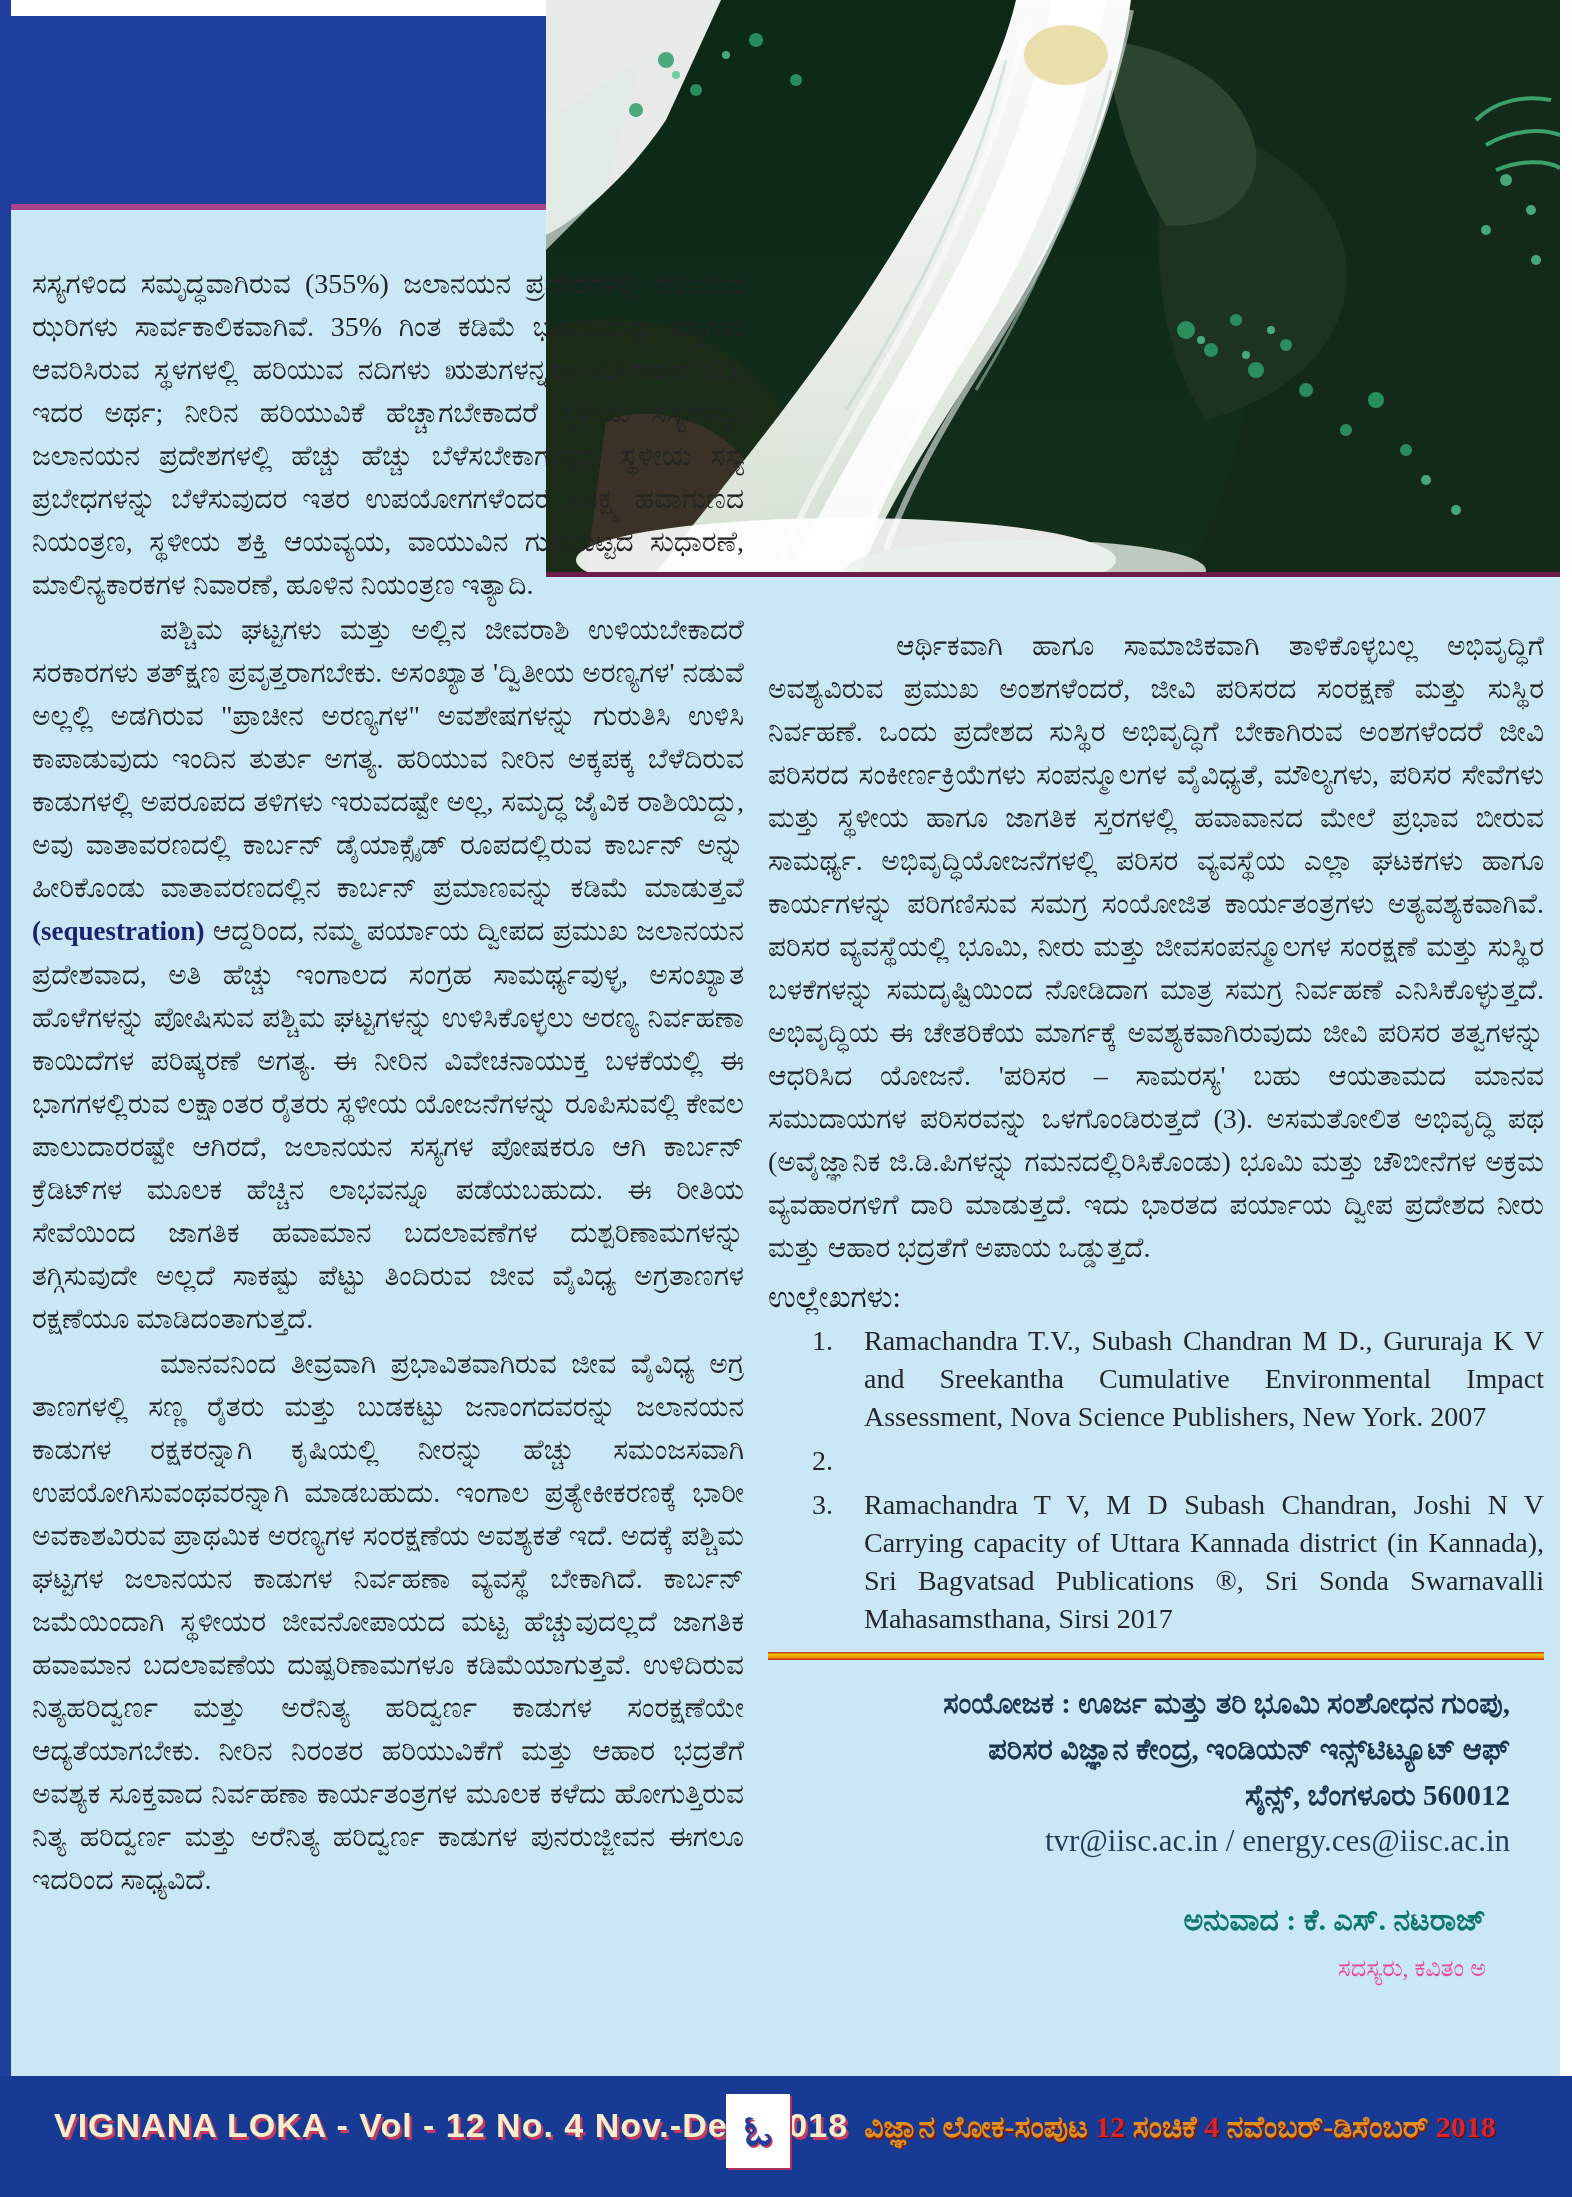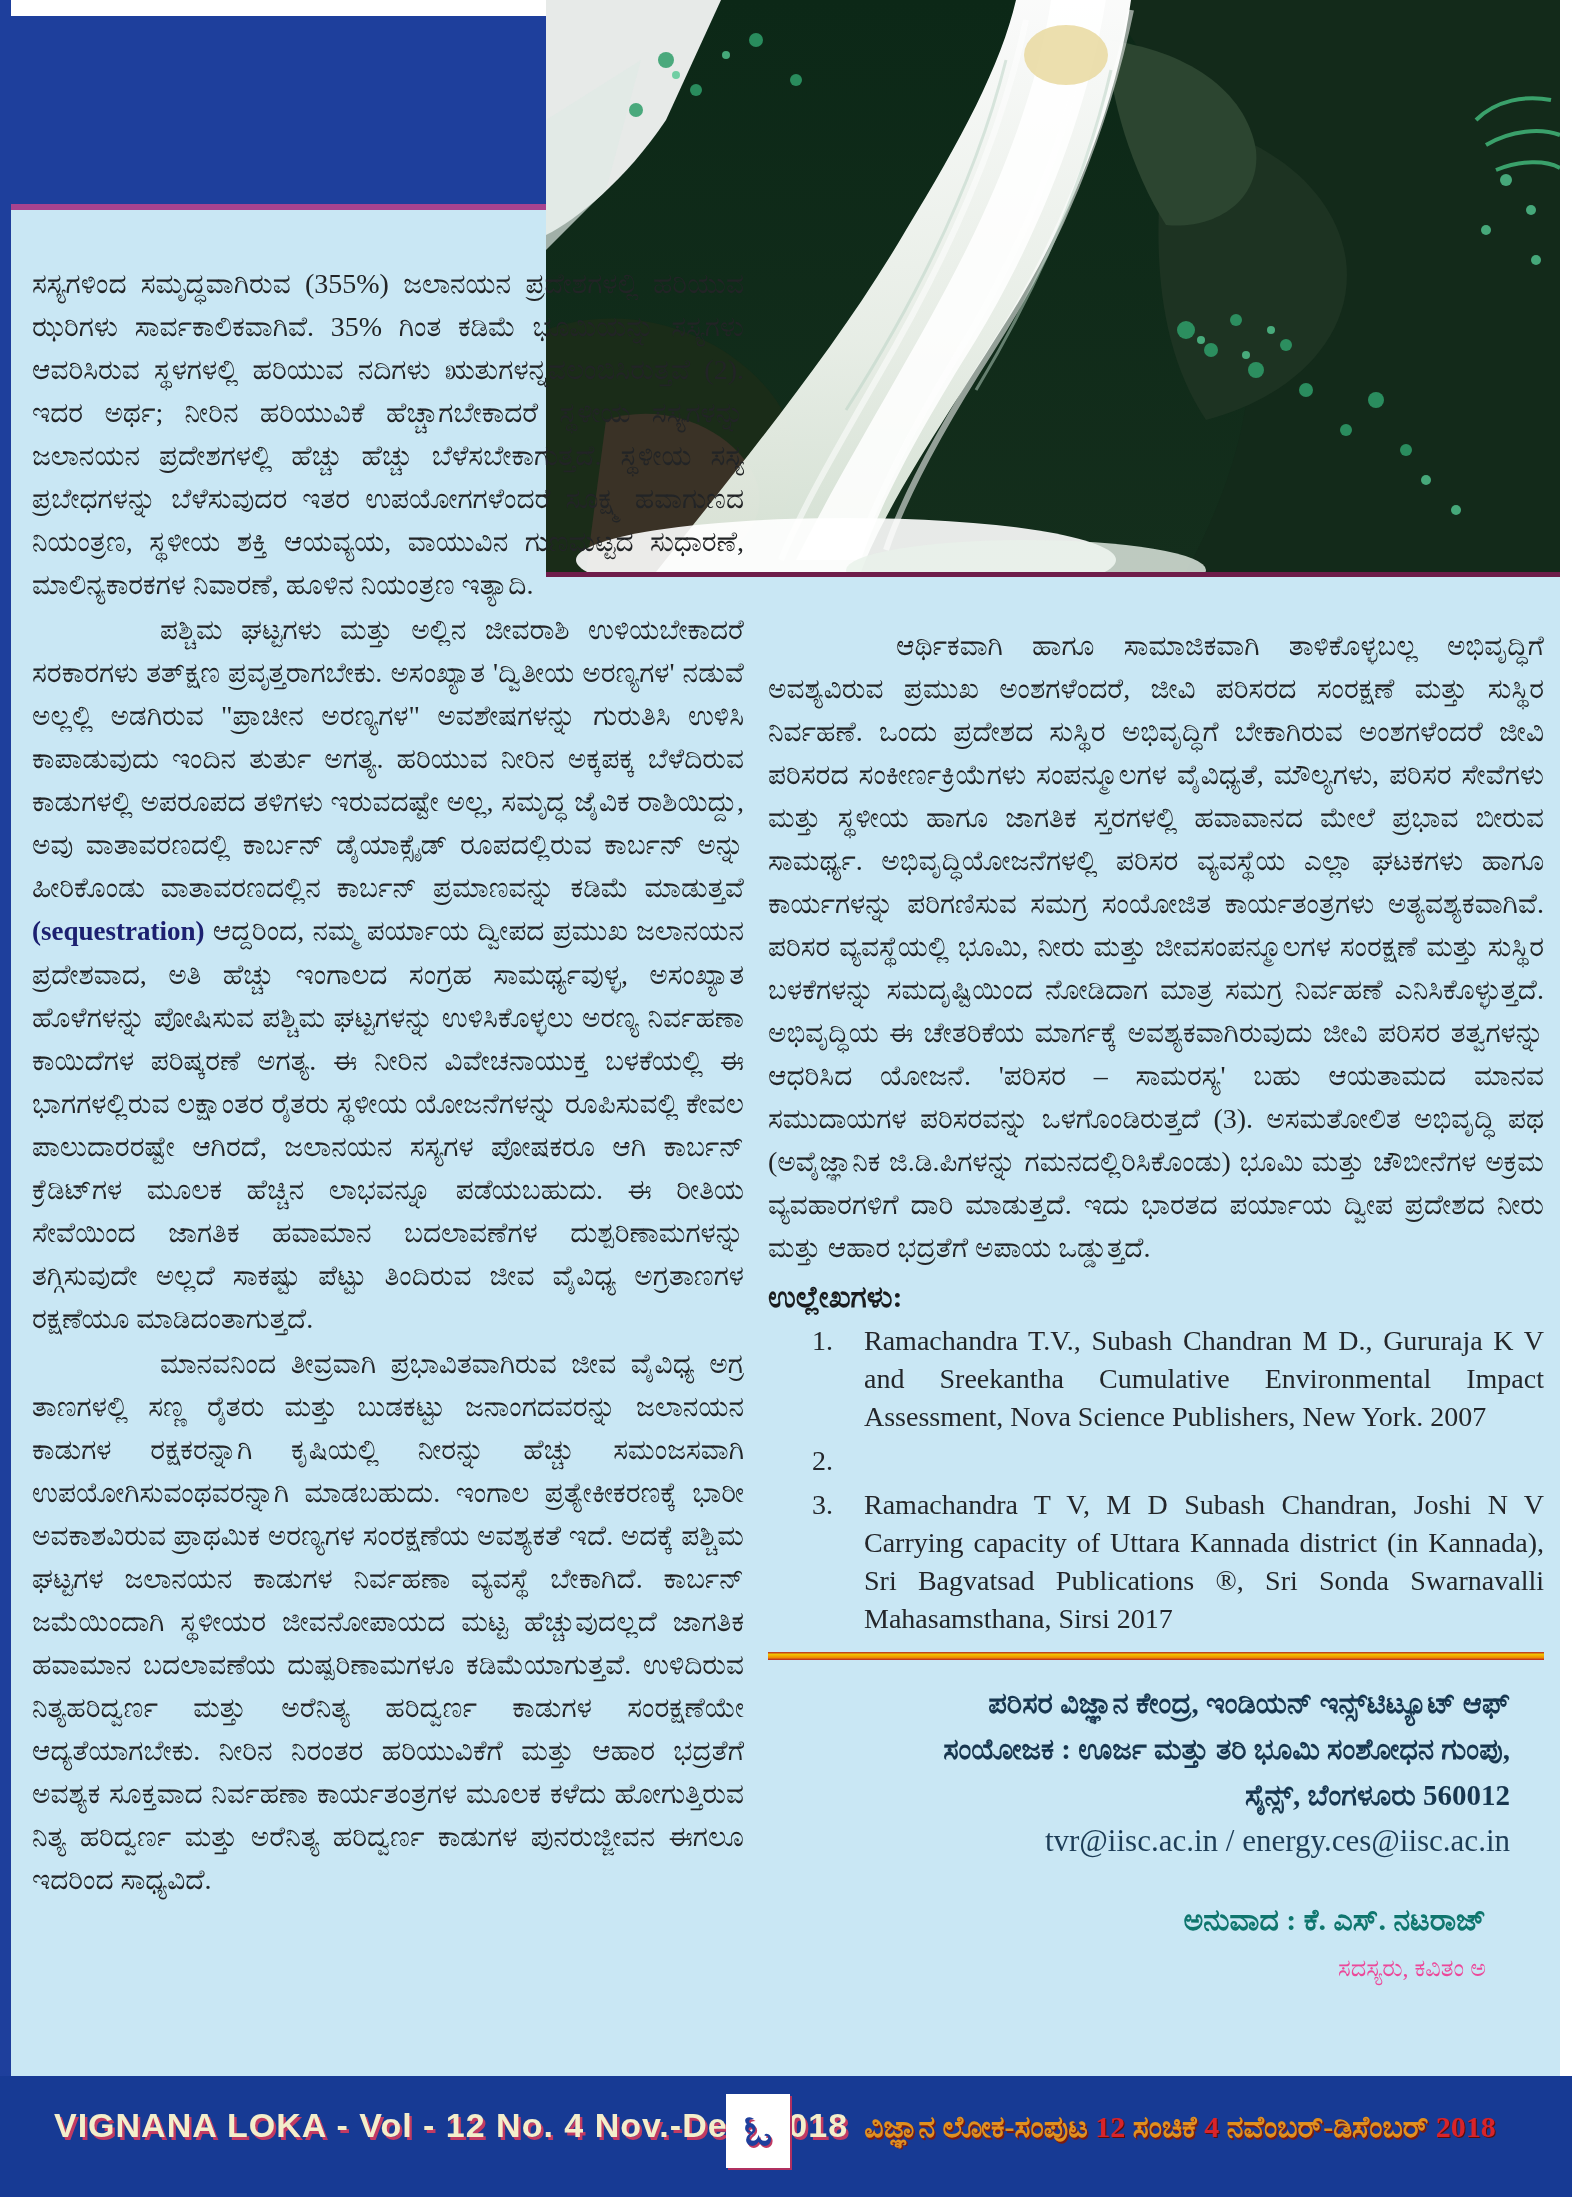--- a/index.html
+++ b/index.html
@@ -12,21 +12,21 @@
   .photo{position:absolute;left:546px;top:0;width:1014px;height:572px;border-bottom:5px solid #6e1d4a;}
   .photo svg{display:block;width:100%;height:100%;}
 
   .col{position:absolute;color:#222426;font-size:28px;line-height:43px;text-align:justify;overflow:hidden;margin-top:26px;}
   .col-left{left:32px;top:236px;width:712px;height:1826px;}
   .col-right{left:768px;top:598px;width:776px;height:1470px;}
   .col p{margin:0 0 2px 0;}
   .col p.indent{text-indent:128px;}
   .seq{font-weight:bold;color:#1c2070;font-family:Liberation Serif, serif;font-size:27px;}
 
-  .refs-heading{font-weight:bold;font-size:30px;margin:6px 0 4px 0;text-align:left;color:#1a1c1e;}
+  .refs-heading{font-weight:normal;font-size:30px;margin:6px 0 4px 0;text-align:left;color:#1a1c1e;}
   .refs{margin:0;padding:0;list-style:none;}
   .refs li{display:flex;margin:0 0 6px 0;font-family:"Liberation Serif",serif;
            font-size:28px;line-height:38px;text-align:justify;color:#24262a;}
   .refs .num{flex:0 0 52px;margin-left:44px;text-align:left;}
   .refs .rtext{flex:1;}
 
   .separator{height:8px;margin:14px 0 20px 0;
      background:linear-gradient(#b52227 0%, #f2c400 30%, #ef8c00 70%, #b52227 100%);}
   .coord{font-size:29px;line-height:46px;font-weight:bold;text-align:right;color:#17364f;padding-right:34px;}
   .coord .email{font-family:"Liberation Serif",serif;font-weight:normal;font-size:31px;color:#1d3d57;}
@@ -152,22 +152,22 @@
       </li>
       <li>
         <span class="num">3.</span>
         <span class="rtext">Ramachandra T V, M D Subash Chandran, Joshi N V Carrying capacity of Uttara Kannada district (in Kannada), Sri Bagvatsad Publications ®, Sri Sonda Swarnavalli Mahasamsthana, Sirsi 2017</span>
       </li>
     </ol>
 
     <div class="separator"></div>
 
     <div class="coord">
+      <div>ಸಂಯೋಜಕ : ಊರ್ಜ ಮತ್ತು ತರಿ ಭೂಮಿ ಸಂಶೋಧನ ಗುಂಪು,</div>
       <div>ಪರಿಸರ ವಿಜ್ಞಾನ ಕೇಂದ್ರ, ಇಂಡಿಯನ್ ಇನ್ಸ್‌ಟಿಟ್ಯೂಟ್ ಆಫ್</div>
-      <div>ಸಂಯೋಜಕ : ಊರ್ಜ ಮತ್ತು ತರಿ ಭೂಮಿ ಸಂಶೋಧನ ಗುಂಪು,</div>
       <div>ಸೈನ್ಸ್, ಬೆಂಗಳೂರು 560012</div>
       <div class="email">tvr@iisc.ac.in / energy.ces@iisc.ac.in</div>
     </div>
 
     <div class="translation">ಅನುವಾದ : ಕೆ. ಎಸ್. ನಟರಾಜ್</div>
     <div class="member">ಸದಸ್ಯರು, ಕವಿತಂ ಅ</div>
   </div>
 
   <div class="bottom-band">
     <div class="footer-left">VIGNANA LOKA - Vol - 12  No. 4 Nov.-Dec. 2018</div>

